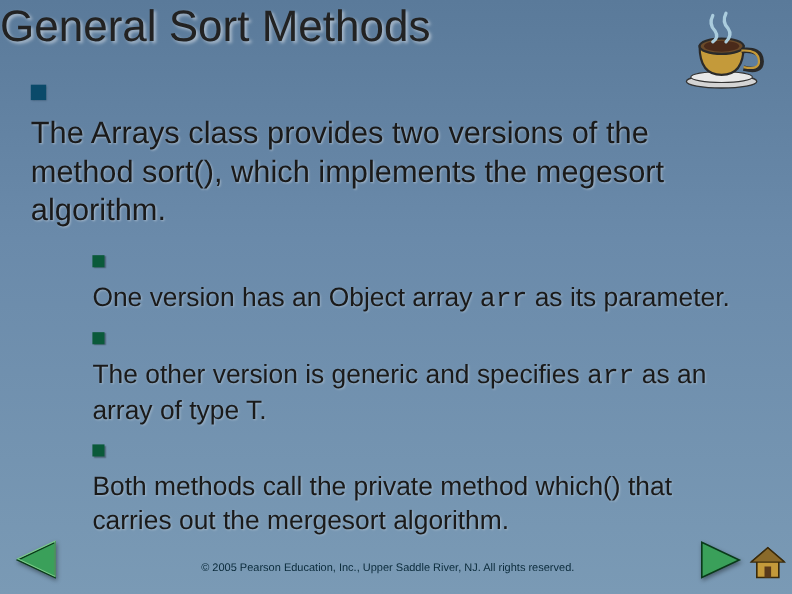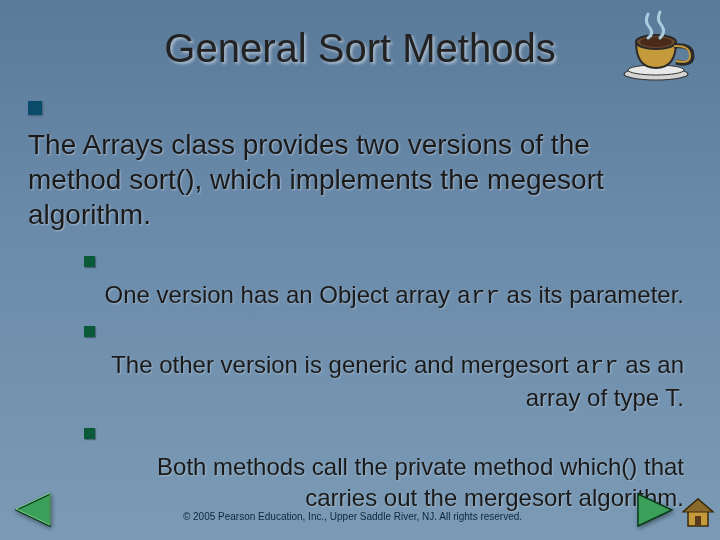--- a/index.html
+++ b/index.html
@@ -4,36 +4,35 @@
 <style>
   * { margin: 0; padding: 0; box-sizing: border-box; }
   body {
     width: 720px; height: 540px;
     background: linear-gradient(180deg, #5a7a9a 0%, #6a8aaa 40%, #7a9ab5 100%);
     font-family: Tahoma, Verdana, sans-serif;
     position: relative; overflow: hidden;
     color: #1a1a1a;
   }
   .title {
-    text-align: center;
     font-size: 40px;
     color: #222;
-    padding-top: 26px;
+    padding-top: 2px;
     text-shadow: 2px 2px 3px rgba(255,255,255,0.5);
     font-family: Tahoma, sans-serif;
   }
   .content {
     padding: 20px 36px 0 28px;
   }
   .bullet-row { display: flex; gap: 12px; flex-direction: column; }
   .b1 { width: 14px; height: 14px; background: #0a4a6a; margin-top: 10px; flex-shrink: 0; box-shadow: 1px 1px 2px rgba(0,0,0,0.3); }
   .b2 { width: 11px; height: 11px; background: #0a5a3a; margin-top: 10px; flex-shrink: 0; box-shadow: 1px 1px 1px rgba(0,0,0,0.3); }
   .l1 { font-size: 28px; line-height: 1.25; text-shadow: 1px 1px 2px rgba(255,255,255,0.4); }
   .sub { margin: 14px 0 0 56px; }
-  .sub .bullet-row { margin-bottom: 4px; text-align: right; }
+  .sub .bullet-row { margin-bottom: 4px; }
   .l2 { font-size: 24px; line-height: 1.3; text-shadow: 1px 1px 2px rgba(255,255,255,0.3); }
   .code { font-family: "Courier New", monospace; }
   .footer {
     position: absolute; bottom: 18px; left: 0; right: 15px;
     text-align: center; font-size: 10px; color: #0a2a3a;
   }
   .nav-left, .nav-right {
     position: absolute; bottom: 6px; cursor: default;
   }
   .nav-left { left: 10px; }
@@ -73,21 +72,21 @@
   <div class="sub">
     <div class="bullet-row">
       <div class="b2"></div>
       <div class="l2">
         <span>One version has an Object array </span><span class="code">arr</span><span> as its parameter.</span>
       </div>
     </div>
     <div class="bullet-row">
       <div class="b2"></div>
       <div class="l2">
-        <span>The other version is generic and mergesort </span><span class="code">arr</span><span> as an array of type T.</span>
+        <span>The other version is generic and specifies </span><span class="code">arr</span><span> as an array of type T.</span>
       </div>
     </div>
     <div class="bullet-row">
       <div class="b2"></div>
       <div class="l2">Both methods call the private method which() that carries out the mergesort algorithm.</div>
     </div>
   </div>
 </div>
 
 <div class="footer">© 2005 Pearson Education, Inc., Upper Saddle River, NJ.  All rights reserved.</div>

